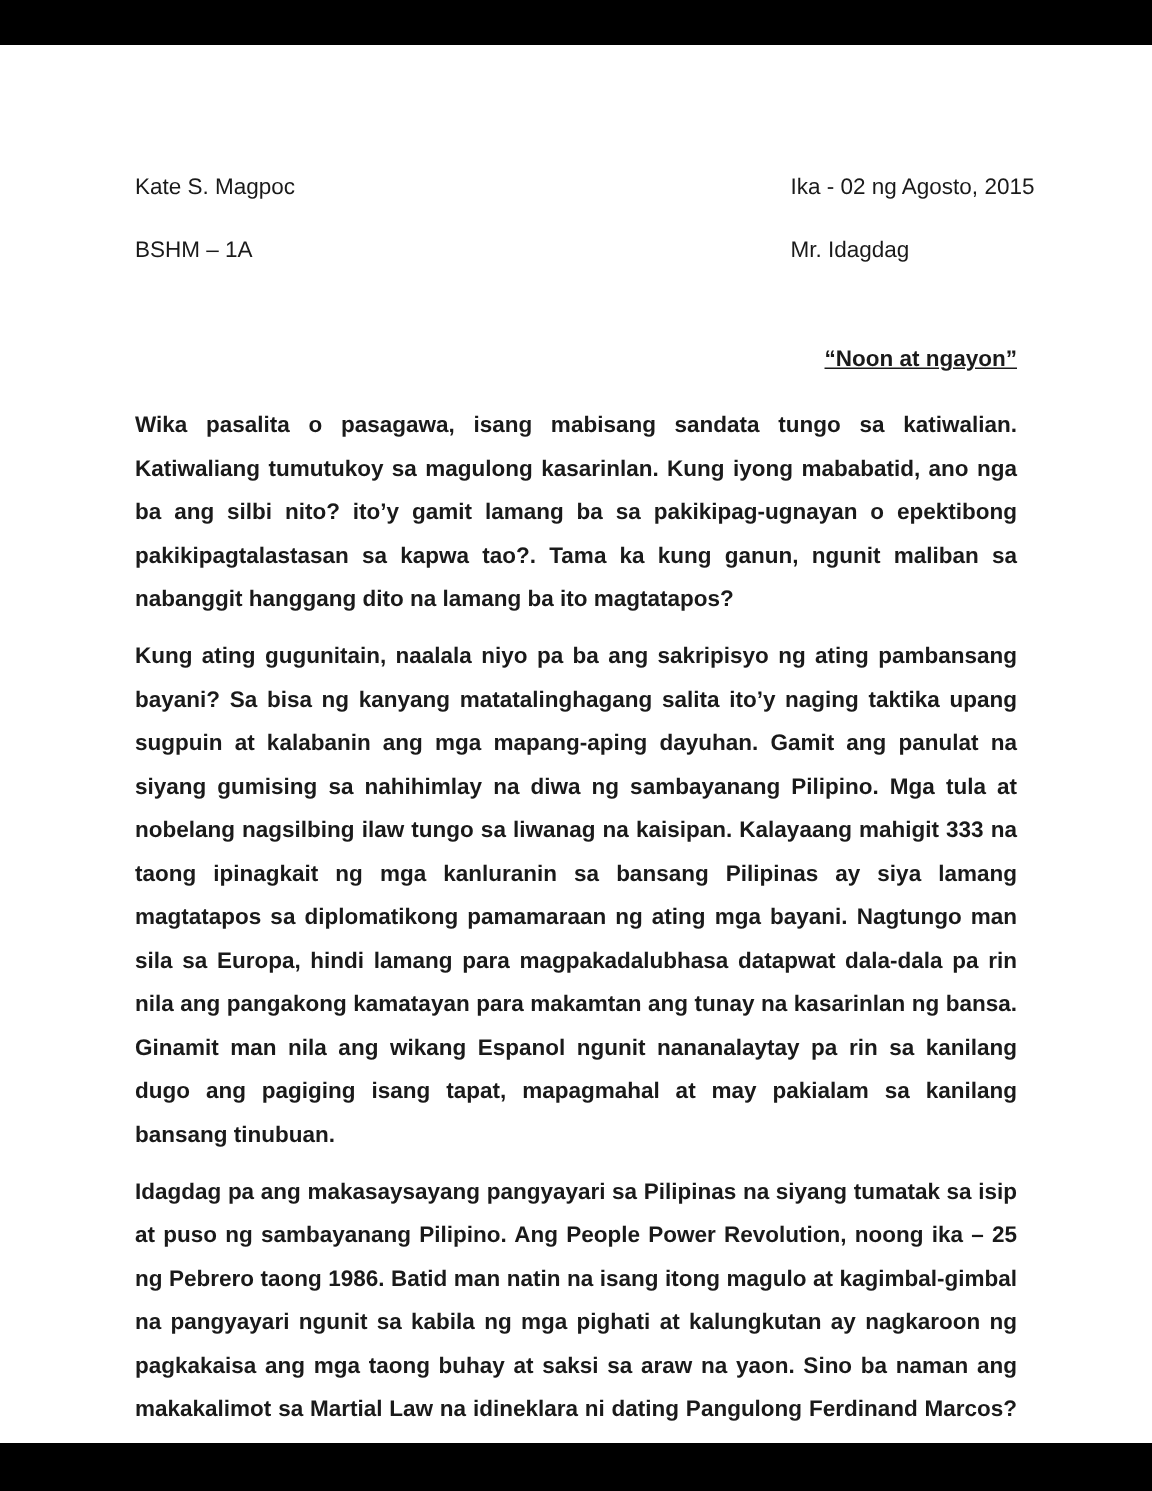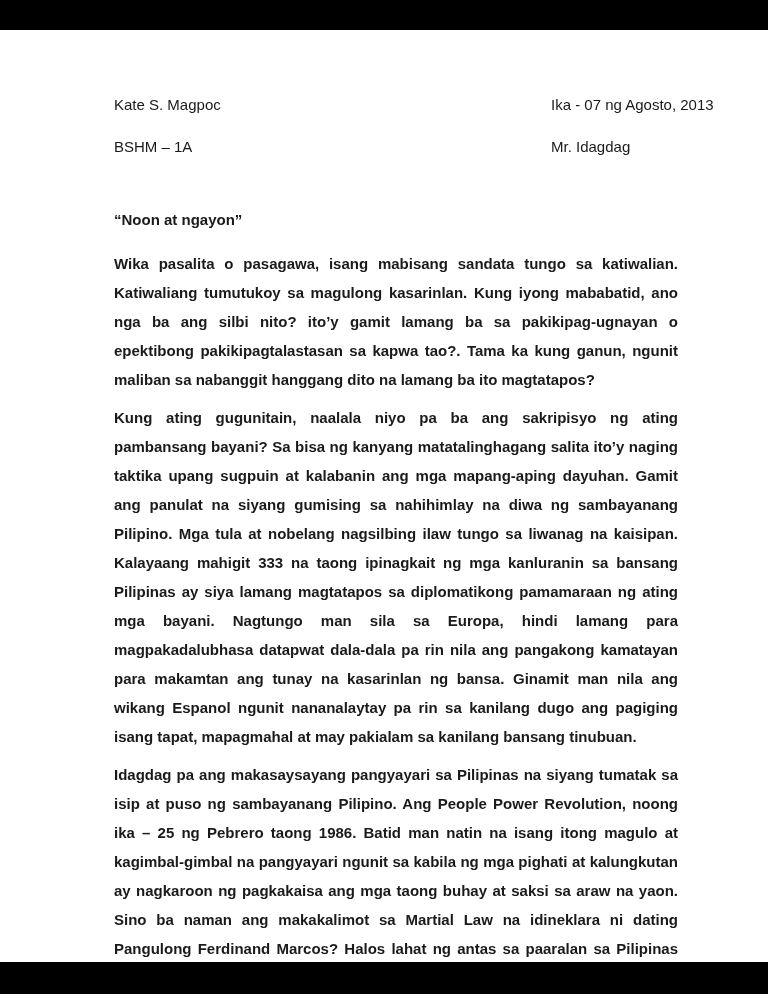--- a/index.html
+++ b/index.html
@@ -20,60 +20,62 @@
   .bar {
     flex: 0 0 auto;
     background: #000;
     width: 100%;
   }
   .bar.top { height: 30px; }
   .bar.bottom { height: 32px; }
   .page {
     flex: 1 1 auto;
     background: #fff;
-    padding: 60px 90px 0 114px;
+    padding: 60px 90px 0 90px;
     box-sizing: border-box;
     overflow: hidden;
     font-size: 15px;
     line-height: 29px;
+    margin-top: 20px;
   }
   .header-row {
     position: relative;
     height: 29px;
     white-space: nowrap;
   }
   .header-row.first { margin-bottom: 13px; }
   .header-right {
     position: absolute;
     left: 437px;
     top: 0;
   }
   .title {
-    text-align: left;
+    text-align: right;
     font-weight: bold;
     margin-top: 44px;
     margin-bottom: 15px;
+    text-decoration: underline;
   }
   .para {
     margin: 0 0 9px 0;
     text-align: justify;
     font-weight: bold;
   }
 </style>
 </head>
 <body>
 
 <div class="canvas">
   <div class="bar top"></div>
 
   <div class="page">
 
     <div class="header-row first">
       <span class="header-left">Kate S. Magpoc</span>
-      <span class="header-right">Ika - 07 ng Agosto, 2013</span>
+      <span class="header-right">Ika - 02 ng Agosto, 2015</span>
     </div>
 
     <div class="header-row">
       <span class="header-left">BSHM – 1A</span>
       <span class="header-right">Mr. Idagdag</span>
     </div>
 
     <div class="title">“Noon at ngayon”</div>
 
     <p class="para">Wika pasalita o pasagawa, isang mabisang sandata tungo sa katiwalian. Katiwaliang tumutukoy sa magulong kasarinlan. Kung iyong mababatid, ano nga ba ang silbi nito? ito’y gamit lamang ba sa pakikipag-ugnayan o epektibong pakikipagtalastasan sa kapwa tao?. Tama ka kung ganun, ngunit maliban sa nabanggit hanggang dito na lamang ba ito magtatapos?</p>

